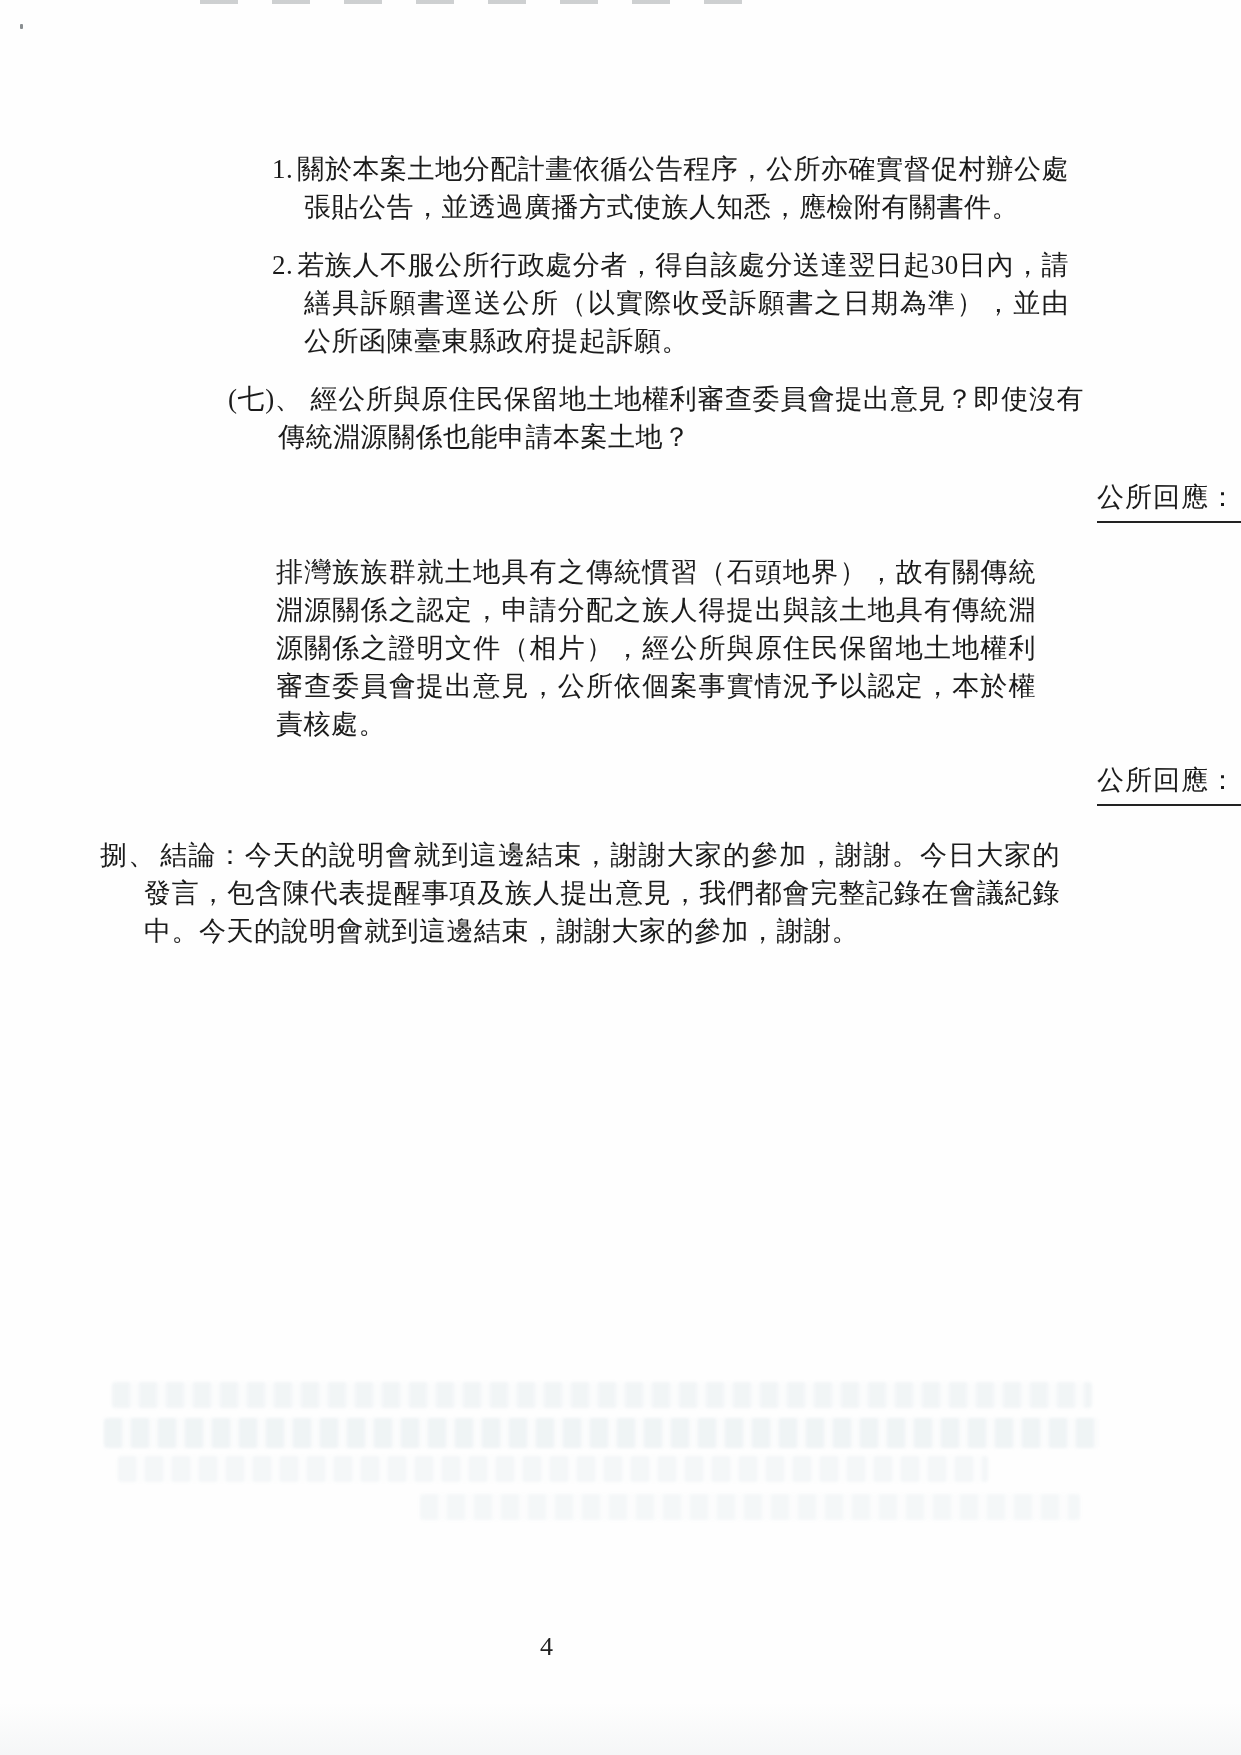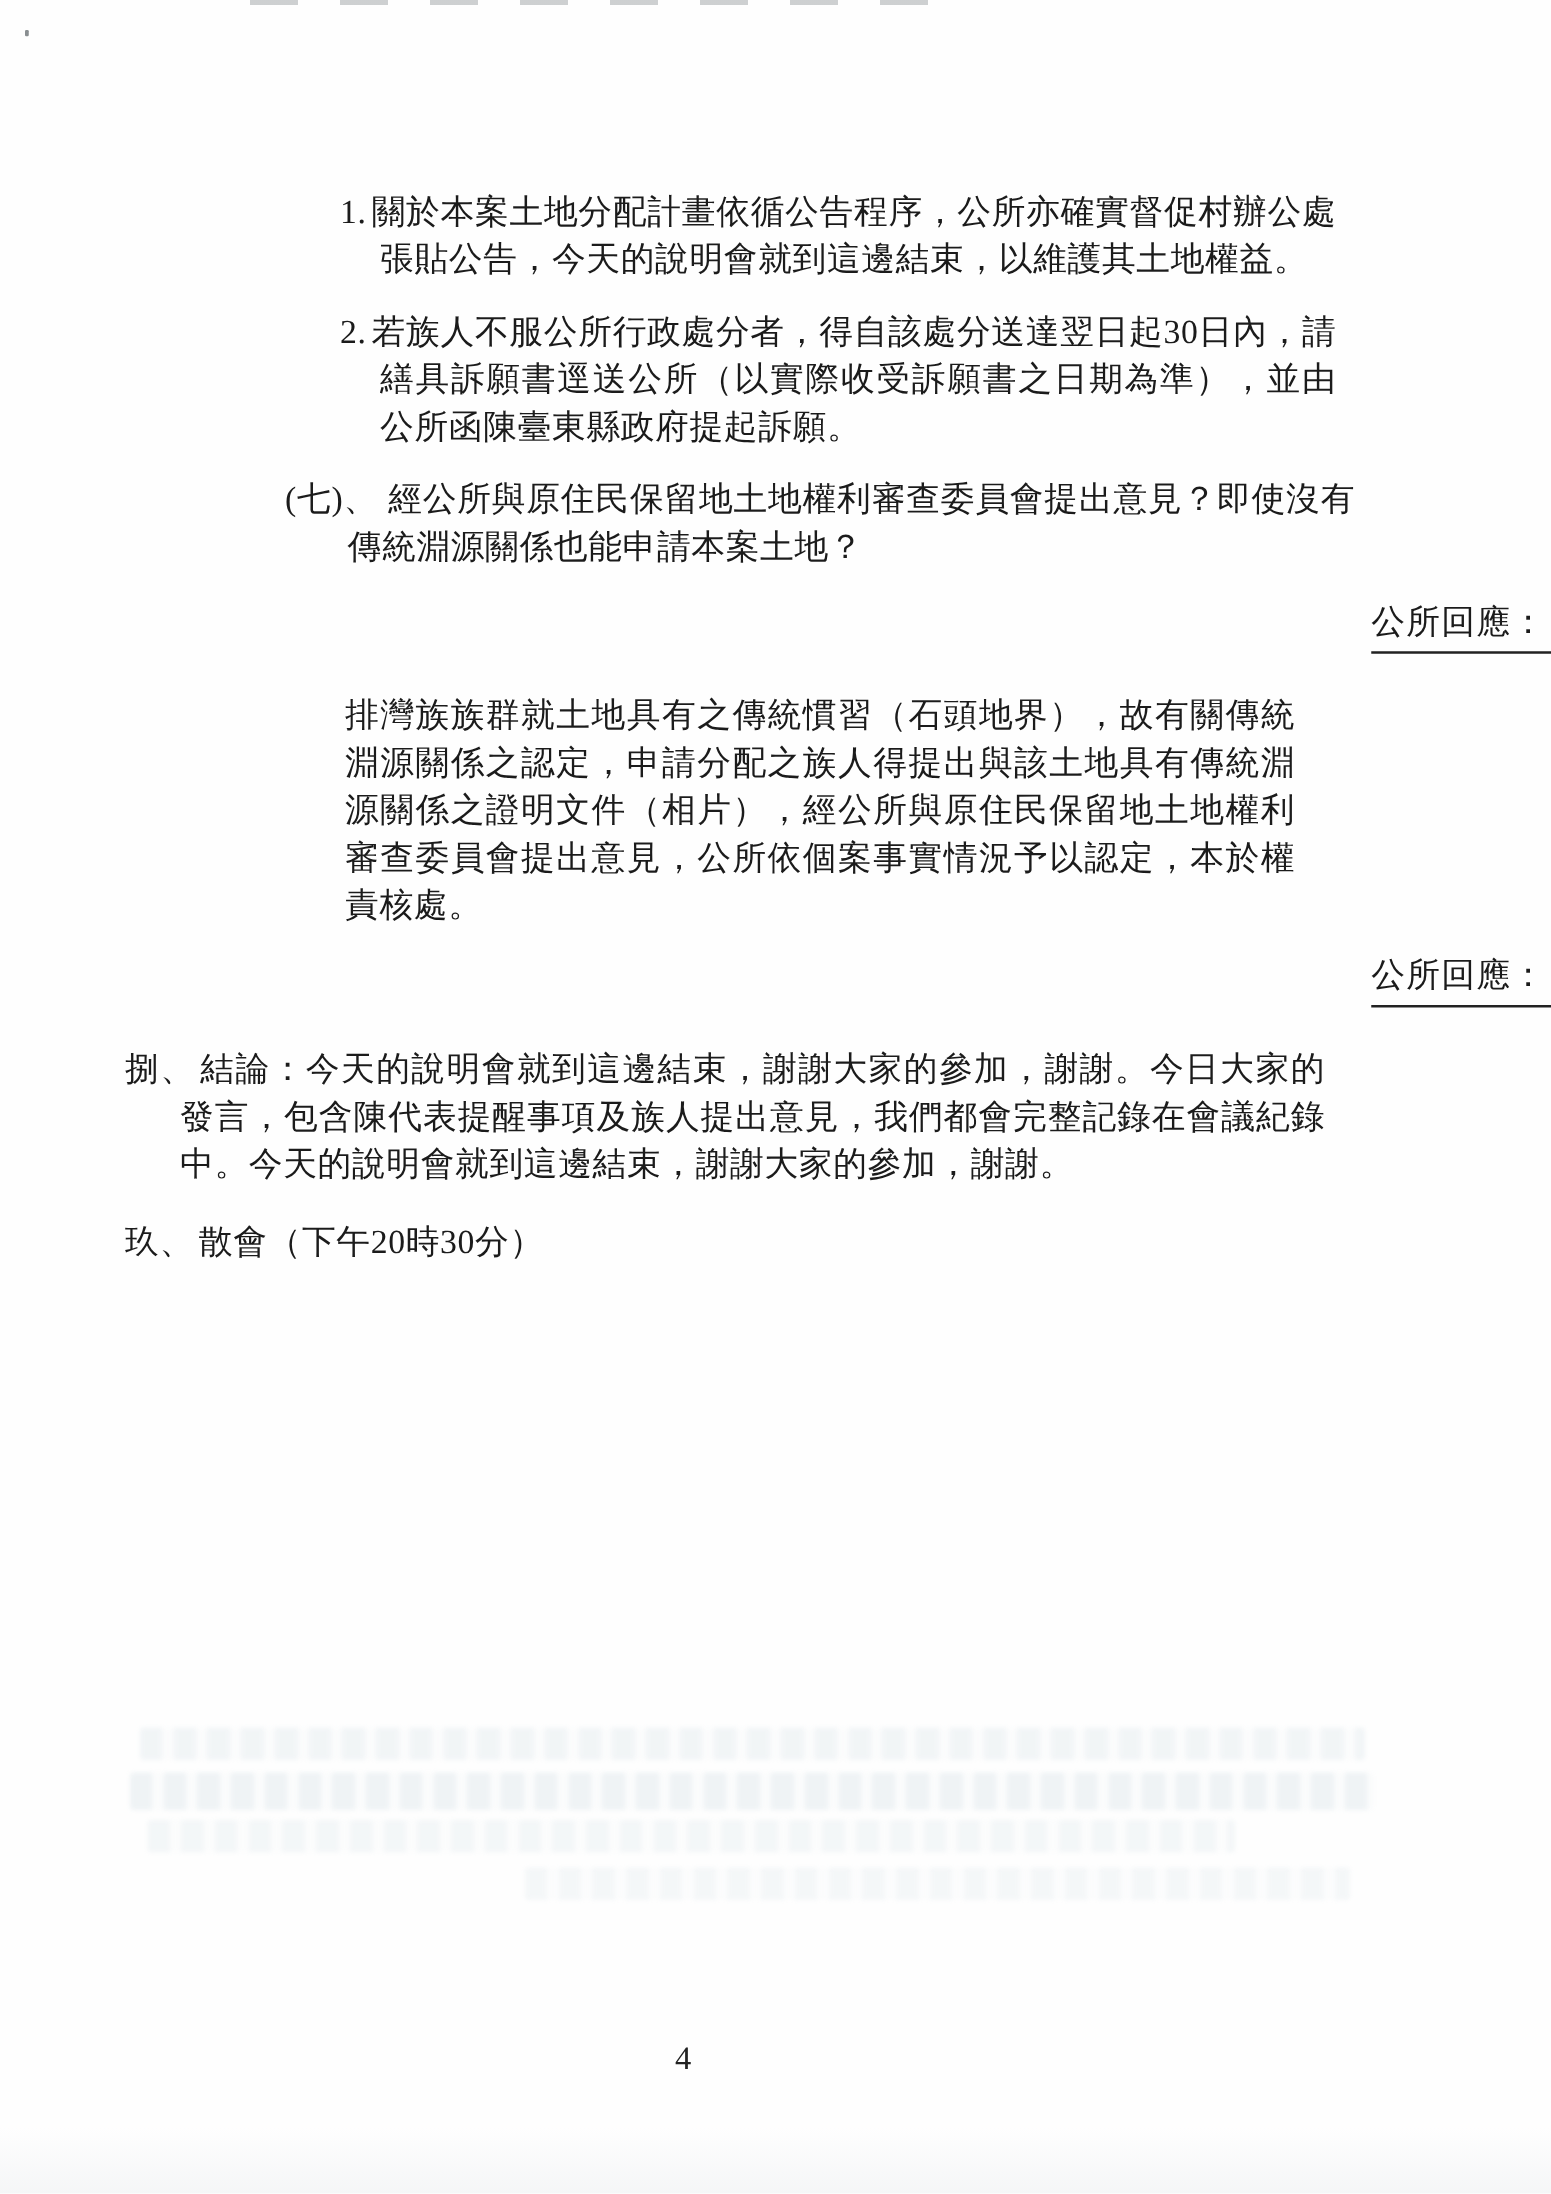--- a/index.html
+++ b/index.html
@@ -143,37 +143,36 @@
 </head>
 <body>
 
 <div class="page">
 
   <div class="scan-top-marks"></div>
   <div class="scan-speck"></div>
 
   <div class="content">
 
-    <p class="numbered-item"><span class="marker">1.</span><span>關於本案土地分配計畫依循公告程序，公所亦確實督促村辦公處張貼公告，今天的說明會就到這邊結束，以維護其土地權益。</span></p>
+    <p class="numbered-item"><span class="marker">1.</span><span>關於本案土地分配計畫依循公告程序，公所亦確實督促村辦公處張貼公告，並透過廣播方式使族人知悉，應檢附有關書件。</span></p>
 
     <p class="numbered-item"><span class="marker">2.</span><span>若族人不服公所行政處分者，得自該處分送達翌日起30日內，請繕具訴願書逕送公所（以實際收受訴願書之日期為準），並由公所函陳臺東縣政府提起訴願。</span></p>
 
     <p class="qa-item"><span class="marker">(七)、</span><span>經公所與原住民保留地土地權利審查委員會提出意見？即使沒有傳統淵源關係也能申請本案土地？</span></p>
 
     <p class="response-heading"><span>公所回應：</span></p>
 
     <p class="answer">排灣族族群就土地具有之傳統慣習（石頭地界），故有關傳統淵源關係之認定，申請分配之族人得提出與該土地具有傳統淵源關係之證明文件（相片），經公所與原住民保留地土地權利審查委員會提出意見，公所依個案事實情況予以認定，本於權責核處。</p>
 
 
     <p class="response-heading"><span>公所回應：</span></p>
 
 
     <p class="conclusion"><span class="marker">捌、</span><span>結論：今天的說明會就到這邊結束，謝謝大家的參加，謝謝。今日大家的發言，包含陳代表提醒事項及族人提出意見，我們都會完整記錄在會議紀錄中。今天的說明會就到這邊結束，謝謝大家的參加，謝謝。</span></p>
 
-    <p class="adjournment"><span class="marker">玖、</span><span>散會（下午20時30分）</span></p>
 
   </div>
 
   <div class="ghost ghost-1"></div>
   <div class="ghost ghost-2"></div>
   <div class="ghost ghost-3"></div>
   <div class="ghost ghost-4"></div>
 
   <div class="page-number">4</div>
 

